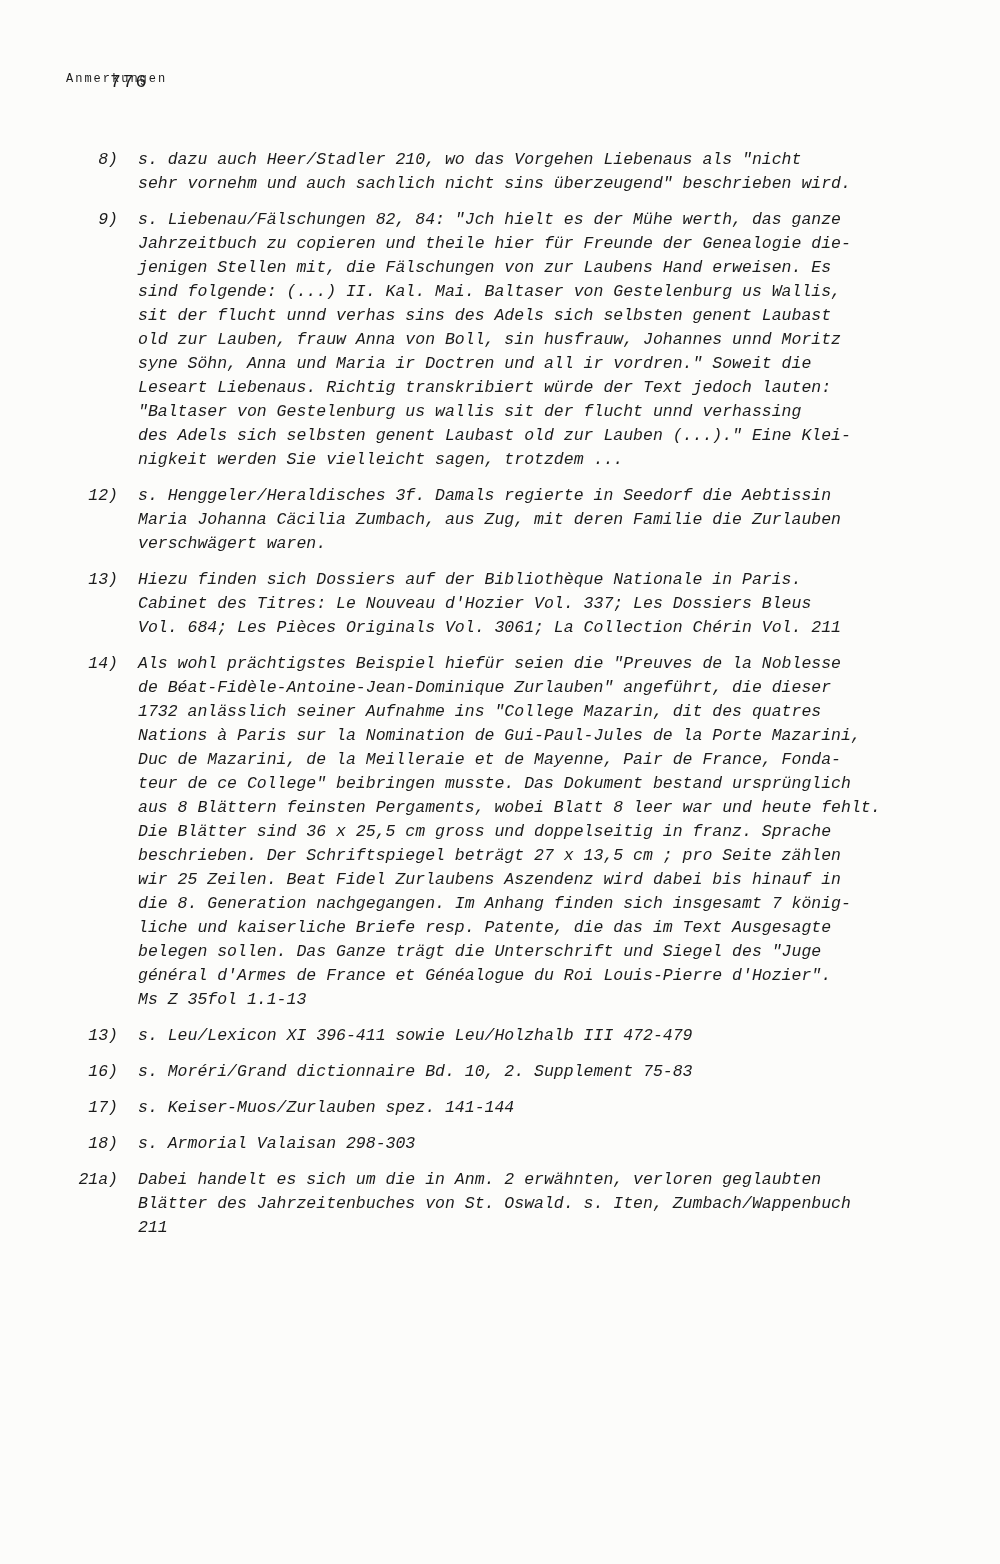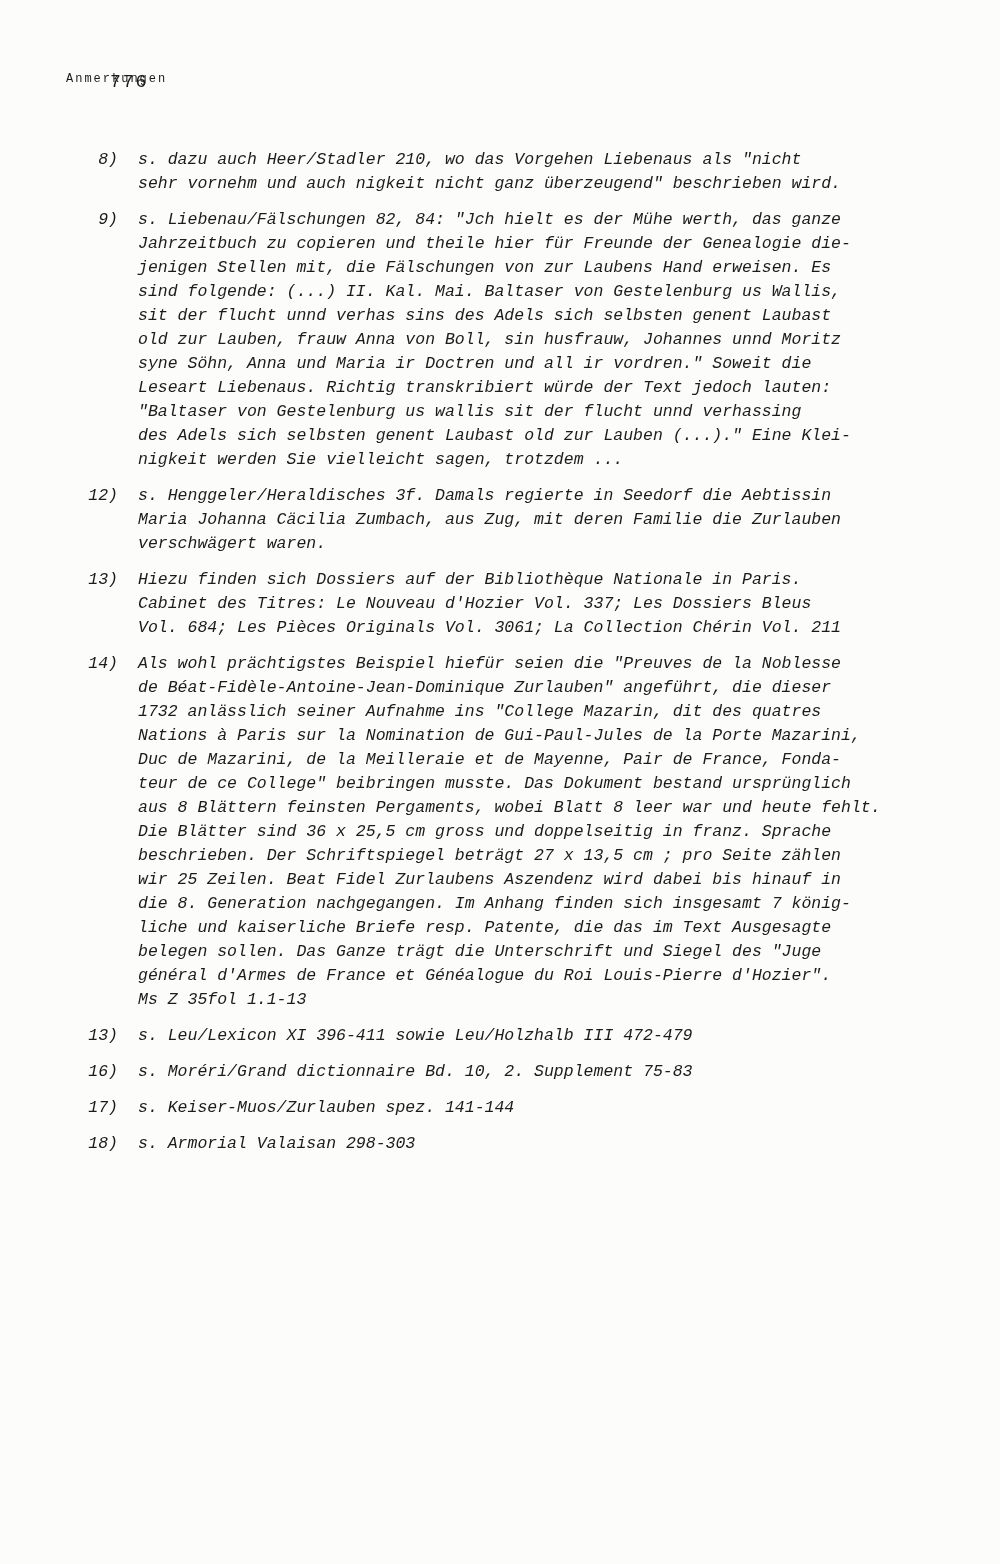--- a/index.html
+++ b/index.html
@@ -70,21 +70,21 @@
   <div class="header">
     <span class="page-number">776</span>
     <span class="page-title">Anmerkungen</span>
   </div>
 
   <div class="notes">
 
     <div class="note">
       <span class="note-num">8)</span>
       <span class="note-text">s. dazu auch Heer/Stadler 210, wo das Vorgehen Liebenaus als "nicht
-sehr vornehm und auch nigkeit nicht ganz überzeugend" beschrieben wird.</span>
+sehr vornehm und auch sachlich nicht sins überzeugend" beschrieben wird.</span>
     </div>
 
     <div class="note">
       <span class="note-num">9)</span>
       <span class="note-text">s. Liebenau/Fälschungen 82, 84: "Jch hielt es der Mühe werth, das ganze
 Jahrzeitbuch zu copieren und theile hier für Freunde der Genealogie die-
 jenigen Stellen mit, die Fälschungen von zur Laubens Hand erweisen. Es
 sind folgende: (...) II. Kal. Mai. Baltaser von Gestelenburg us Wallis,
 sit der flucht unnd verhas sins des Adels sich selbsten genent Laubast
 old zur Lauben, frauw Anna von Boll, sin husfrauw, Johannes unnd Moritz
@@ -146,15 +146,21 @@
     </div>
 
     <div class="note">
       <span class="note-num">18)</span>
       <span class="note-text">s. Armorial Valaisan 298-303</span>
     </div>
 
 
 
 
+    <div class="note">
+      <span class="note-num">21a)</span>
+      <span class="note-text">Dabei handelt es sich um die in Anm. 2 erwähnten, verloren geglaubten
+Blätter des Jahrzeitenbuches von St. Oswald. s. Iten, Zumbach/Wappenbuch
+211</span>
+    </div>
 
   </div>
 </div>
 
 </body></html>

